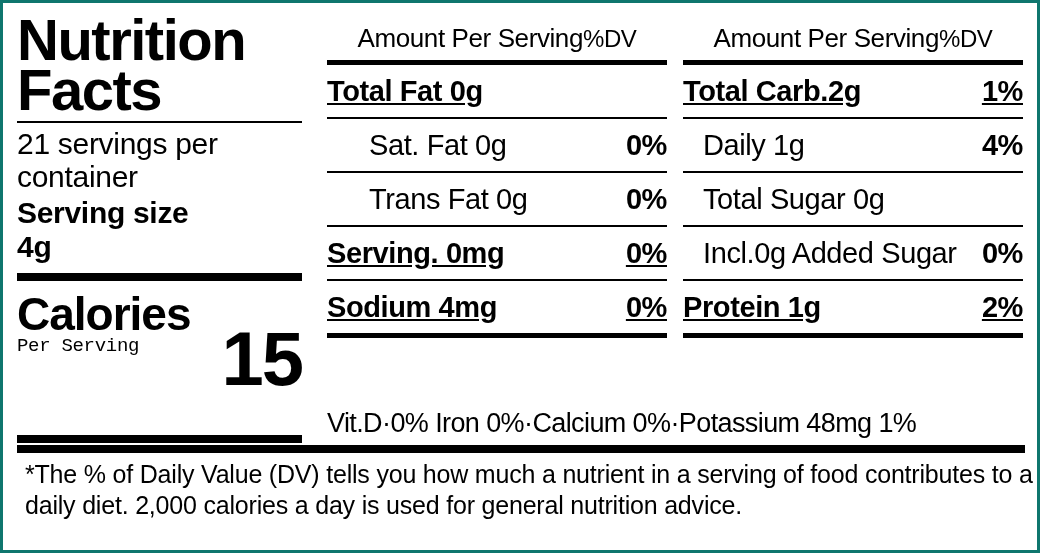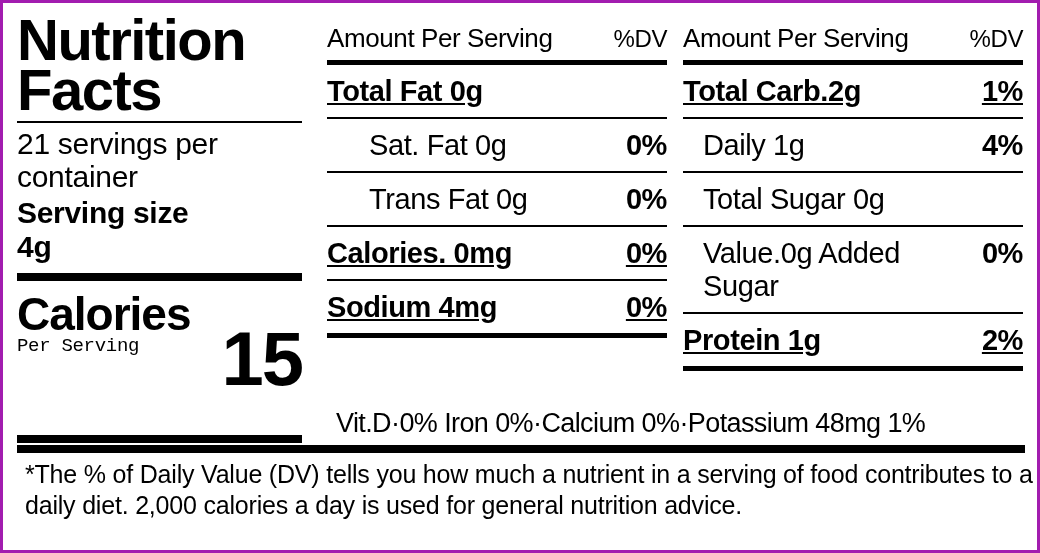--- a/index.html
+++ b/index.html
@@ -10,21 +10,21 @@
   body {
     font-family: "Liberation Sans", sans-serif;
     color: #000000;
   }
   #panel {
     position: relative;
     width: 1040px;
     height: 553px;
     box-sizing: border-box;
     background: #ffffff;
-    border: 3px solid #a21caf;
+    border: 3px solid #0f766e;
     overflow: hidden;
   }
   .inner {
     position: absolute;
     left: 14px;
     top: 8px;
     width: 1008px;
     height: 531px;
   }
 
@@ -114,21 +114,21 @@
   .col {
     position: absolute;
     top: 0;
     width: 340px;
   }
   .col-mid { left: 310px; }
   .col-right { left: 666px; }
 
   .hdr {
     display: flex;
-    justify-content: space-between;
+    justify-content: center;
     align-items: baseline;
     font-size: 26px;
     padding: 12px 0 6px 0;
     letter-spacing: -0.4px;
   }
   .hdr .dv { font-size: 24px; }
 
   .line-thin { border-top: 2px solid #000; }
   .line-thick { border-top: 5px solid #000; }
 
@@ -144,21 +144,20 @@
   .row.indent .lbl { padding-left: 42px; }
   .row.indent2 .lbl { padding-left: 20px; }
   .row .val { font-weight: bold; }
 
   
   .vit-wrap {
     position: absolute;
     left: 310px;
     top: 388px;
     width: 698px;
-    margin-left: 9px;
   }
   .vit-row {
     font-size: 27px;
     padding: 9px 0 6px 0;
     letter-spacing: -0.6px;
     white-space: nowrap;
   }
 
   
   .foot-rule {
@@ -219,21 +218,21 @@
       </div>
       <div class="line-thin"></div>
 
       <div class="row indent">
         <span class="lbl">Trans Fat 0g</span>
         <span class="val">0%</span>
       </div>
       <div class="line-thin"></div>
 
       <div class="row bold">
-        <span class="lbl">Calories. 0mg</span>
+        <span class="lbl">Serving. 0mg</span>
         <span class="val">0%</span>
       </div>
       <div class="line-thin"></div>
 
       <div class="row bold">
         <span class="lbl">Sodium 4mg</span>
         <span class="val">0%</span>
       </div>
       <div class="line-thick"></div>
     </div>
@@ -257,21 +256,21 @@
       </div>
       <div class="line-thin"></div>
 
       <div class="row indent2">
         <span class="lbl">Total Sugar  0g</span>
         <span class="val"></span>
       </div>
       <div class="line-thin"></div>
 
       <div class="row indent2">
-        <span class="lbl">Value.0g Added Sugar</span>
+        <span class="lbl">Incl.0g Added Sugar</span>
         <span class="val">0%</span>
       </div>
       <div class="line-thin"></div>
 
       <div class="row bold">
         <span class="lbl">Protein  1g</span>
         <span class="val">2%</span>
       </div>
       <div class="line-thick"></div>
     </div>

